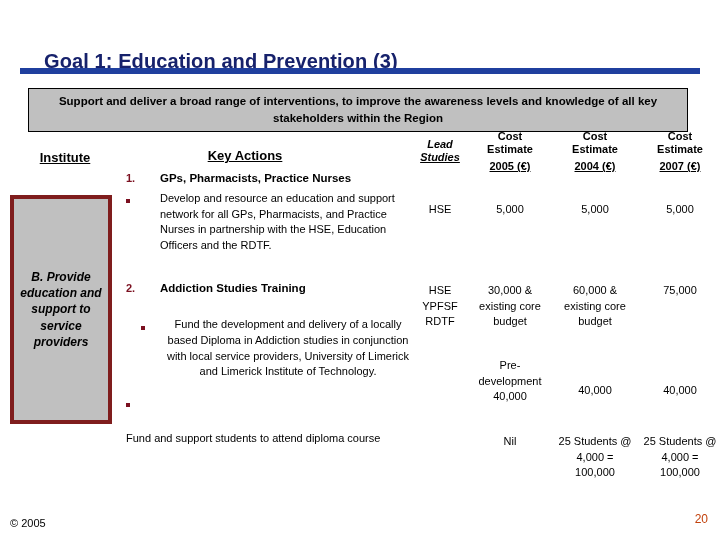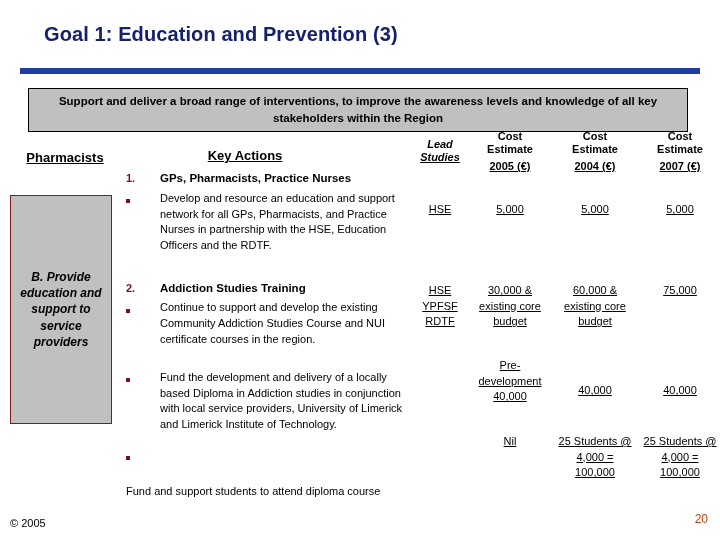--- a/index.html
+++ b/index.html
@@ -13,21 +13,21 @@
     position: relative;
     font-family: "Liberation Sans", sans-serif;
     color: #000000;
     overflow: hidden;
   }
 
   
   .slide-title {
     position: absolute;
     left: 44px;
-    top: 23px;
+    top: 50px;
     font-size: 20px;
     font-weight: bold;
     color: #16216b;
     letter-spacing: 0.1px;
     white-space: nowrap;
   }
   .title-rule {
     position: absolute;
     left: 20px;
     top: 68px;
@@ -97,21 +97,21 @@
   .hdr-cost .yr { display: block; margin-top: 4px; }
 
   
   .objective-box {
     position: absolute;
     left: 10px;
     top: 195px;
     width: 102px;
     height: 229px;
     background: #c0c0c0;
-    border: 1px solid #7f1d1d;
+    border: 4px solid #7f1d1d;
     box-sizing: border-box;
     display: flex;
     align-items: center;
     justify-content: center;
   }
   .objective-text {
     font-size: 12px;
     font-weight: bold;
     font-style: italic;
     text-align: center;
@@ -170,21 +170,20 @@
     color: #000000;
   }
 
   
   .cell {
     position: absolute;
     text-align: center;
     font-size: 11px;
     line-height: 1.42;
     color: #000000;
-    text-decoration: underline;
   }
   .col-lead { left: 405px; width: 70px; }
   .col-2005 { left: 471px; width: 78px; }
   .col-2006 { left: 556px; width: 78px; }
   .col-2007 { left: 641px; width: 78px; }
 
   
   .footer-copy {
     position: absolute;
     left: 10px;
@@ -205,21 +204,21 @@
 <body>
 
 <div class="slide-title">Goal 1: Education and Prevention  (3)</div>
 <div class="title-rule"></div>
 
 <div class="aim-banner">
   <div class="aim-banner-text">Support and deliver a broad range of interventions, to improve the awareness levels and knowledge of all key stakeholders within the Region</div>
 </div>
 
 <div class="hdr hdr-objectives">
-  <u>Pharmacists</u>
+  <u>Institute</u>
 </div>
 
 <div class="hdr hdr-keyactions">
   <u>Key Actions</u>
 </div>
 
 <div class="hdr hdr-lead">
   <span>Lead</span><br>
   <u>Studies</u>
 </div>
@@ -257,25 +256,21 @@
       <div class="bullet-mark"><i></i></div>
       <div class="bullet-text">Develop and resource an education and support network for all GPs, Pharmacists, and Practice Nurses in partnership with the HSE, Education Officers and the RDTF.</div>
     </div>
   </div>
 
   <div class="action-group" style="margin-top:29px;">
     <div class="group-heading">
       <div class="group-num">2.</div>
       <div class="group-title">Addiction Studies Training</div>
     </div>
-    <div class="bullet-row" style="margin-top:6px;">
-      <div class="bullet-mark"><i></i></div>
-      <div class="bullet-text">Continue to support and develop the existing Community Addiction Studies Course and NUI certificate courses in the region.</div>
-    </div>
-    <div class="bullet-row" style="margin-top:23px;">
+    <div class="bullet-row" style="margin-top:23px;text-align:center;">
       <div class="bullet-mark"><i></i></div>
       <div class="bullet-text">Fund the development and delivery of a locally based Diploma in Addiction studies in conjunction with local service providers, University of Limerick and Limerick Institute of Technology.</div>
     </div>
     <div class="bullet-row" style="margin-top:15px;flex-direction:column;">
       <div class="bullet-mark"><i></i></div>
       <div class="bullet-text">Fund and support students to attend diploma course</div>
     </div>
   </div>
 
 </div>

